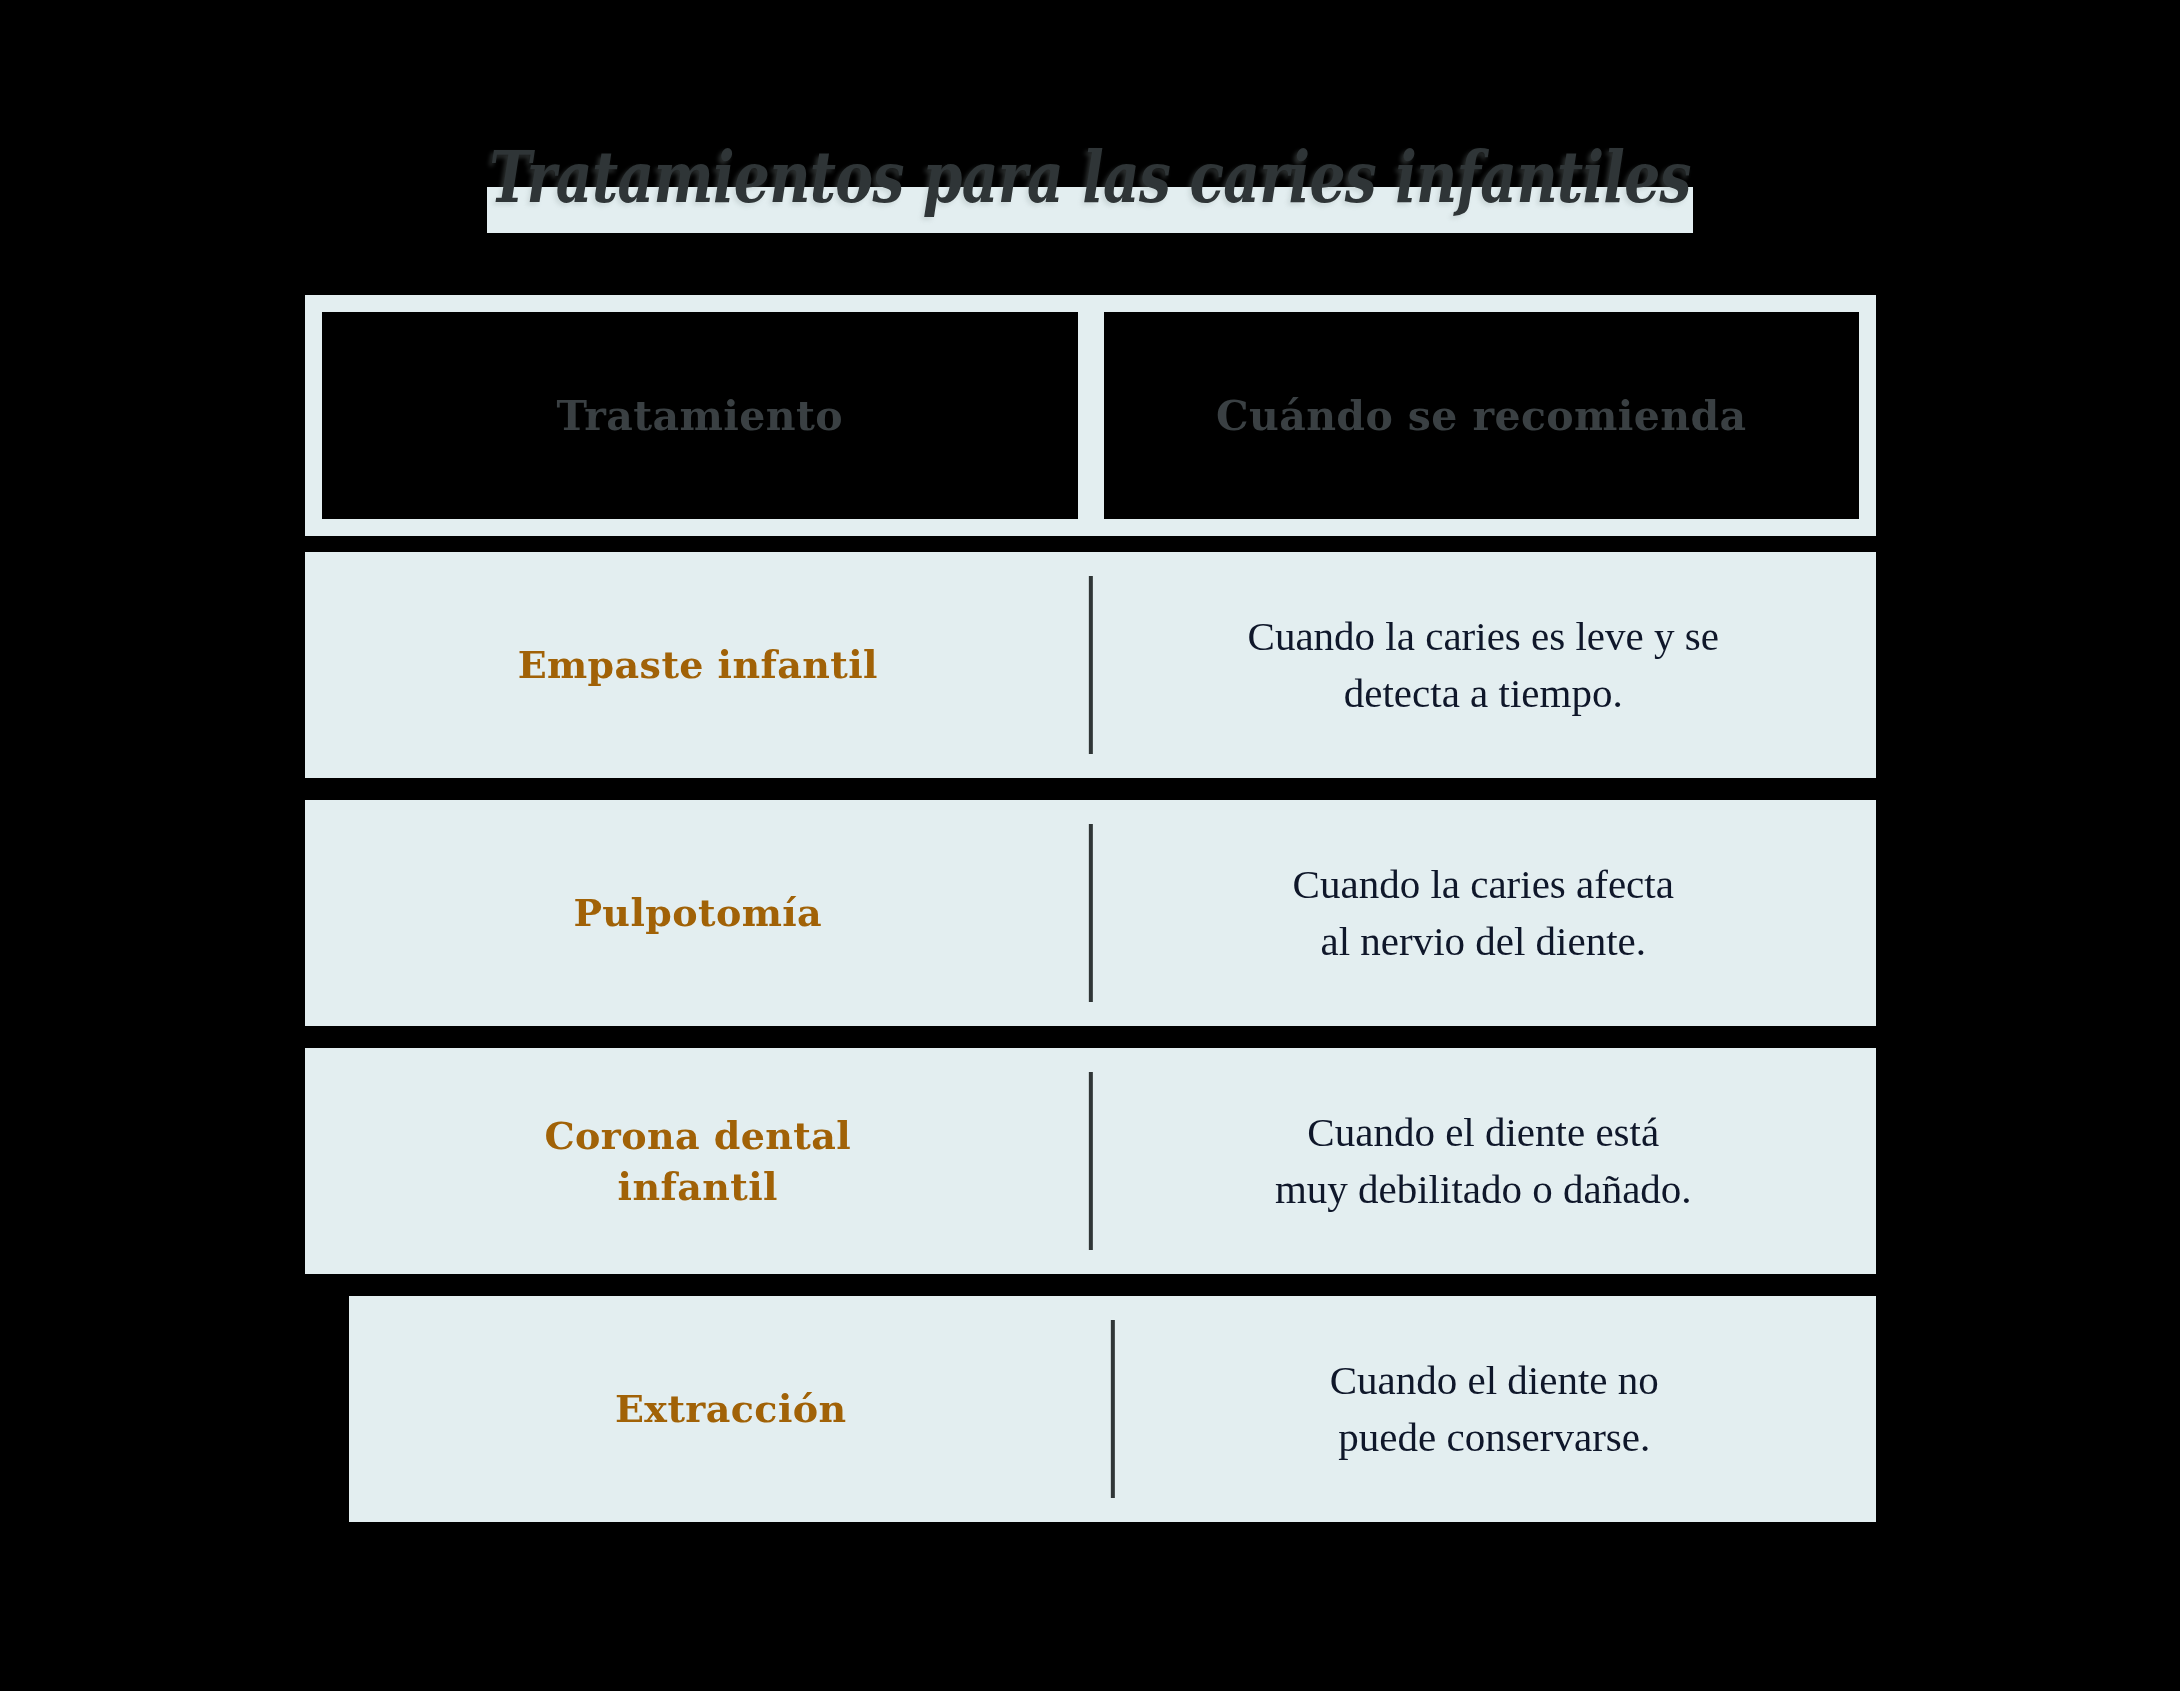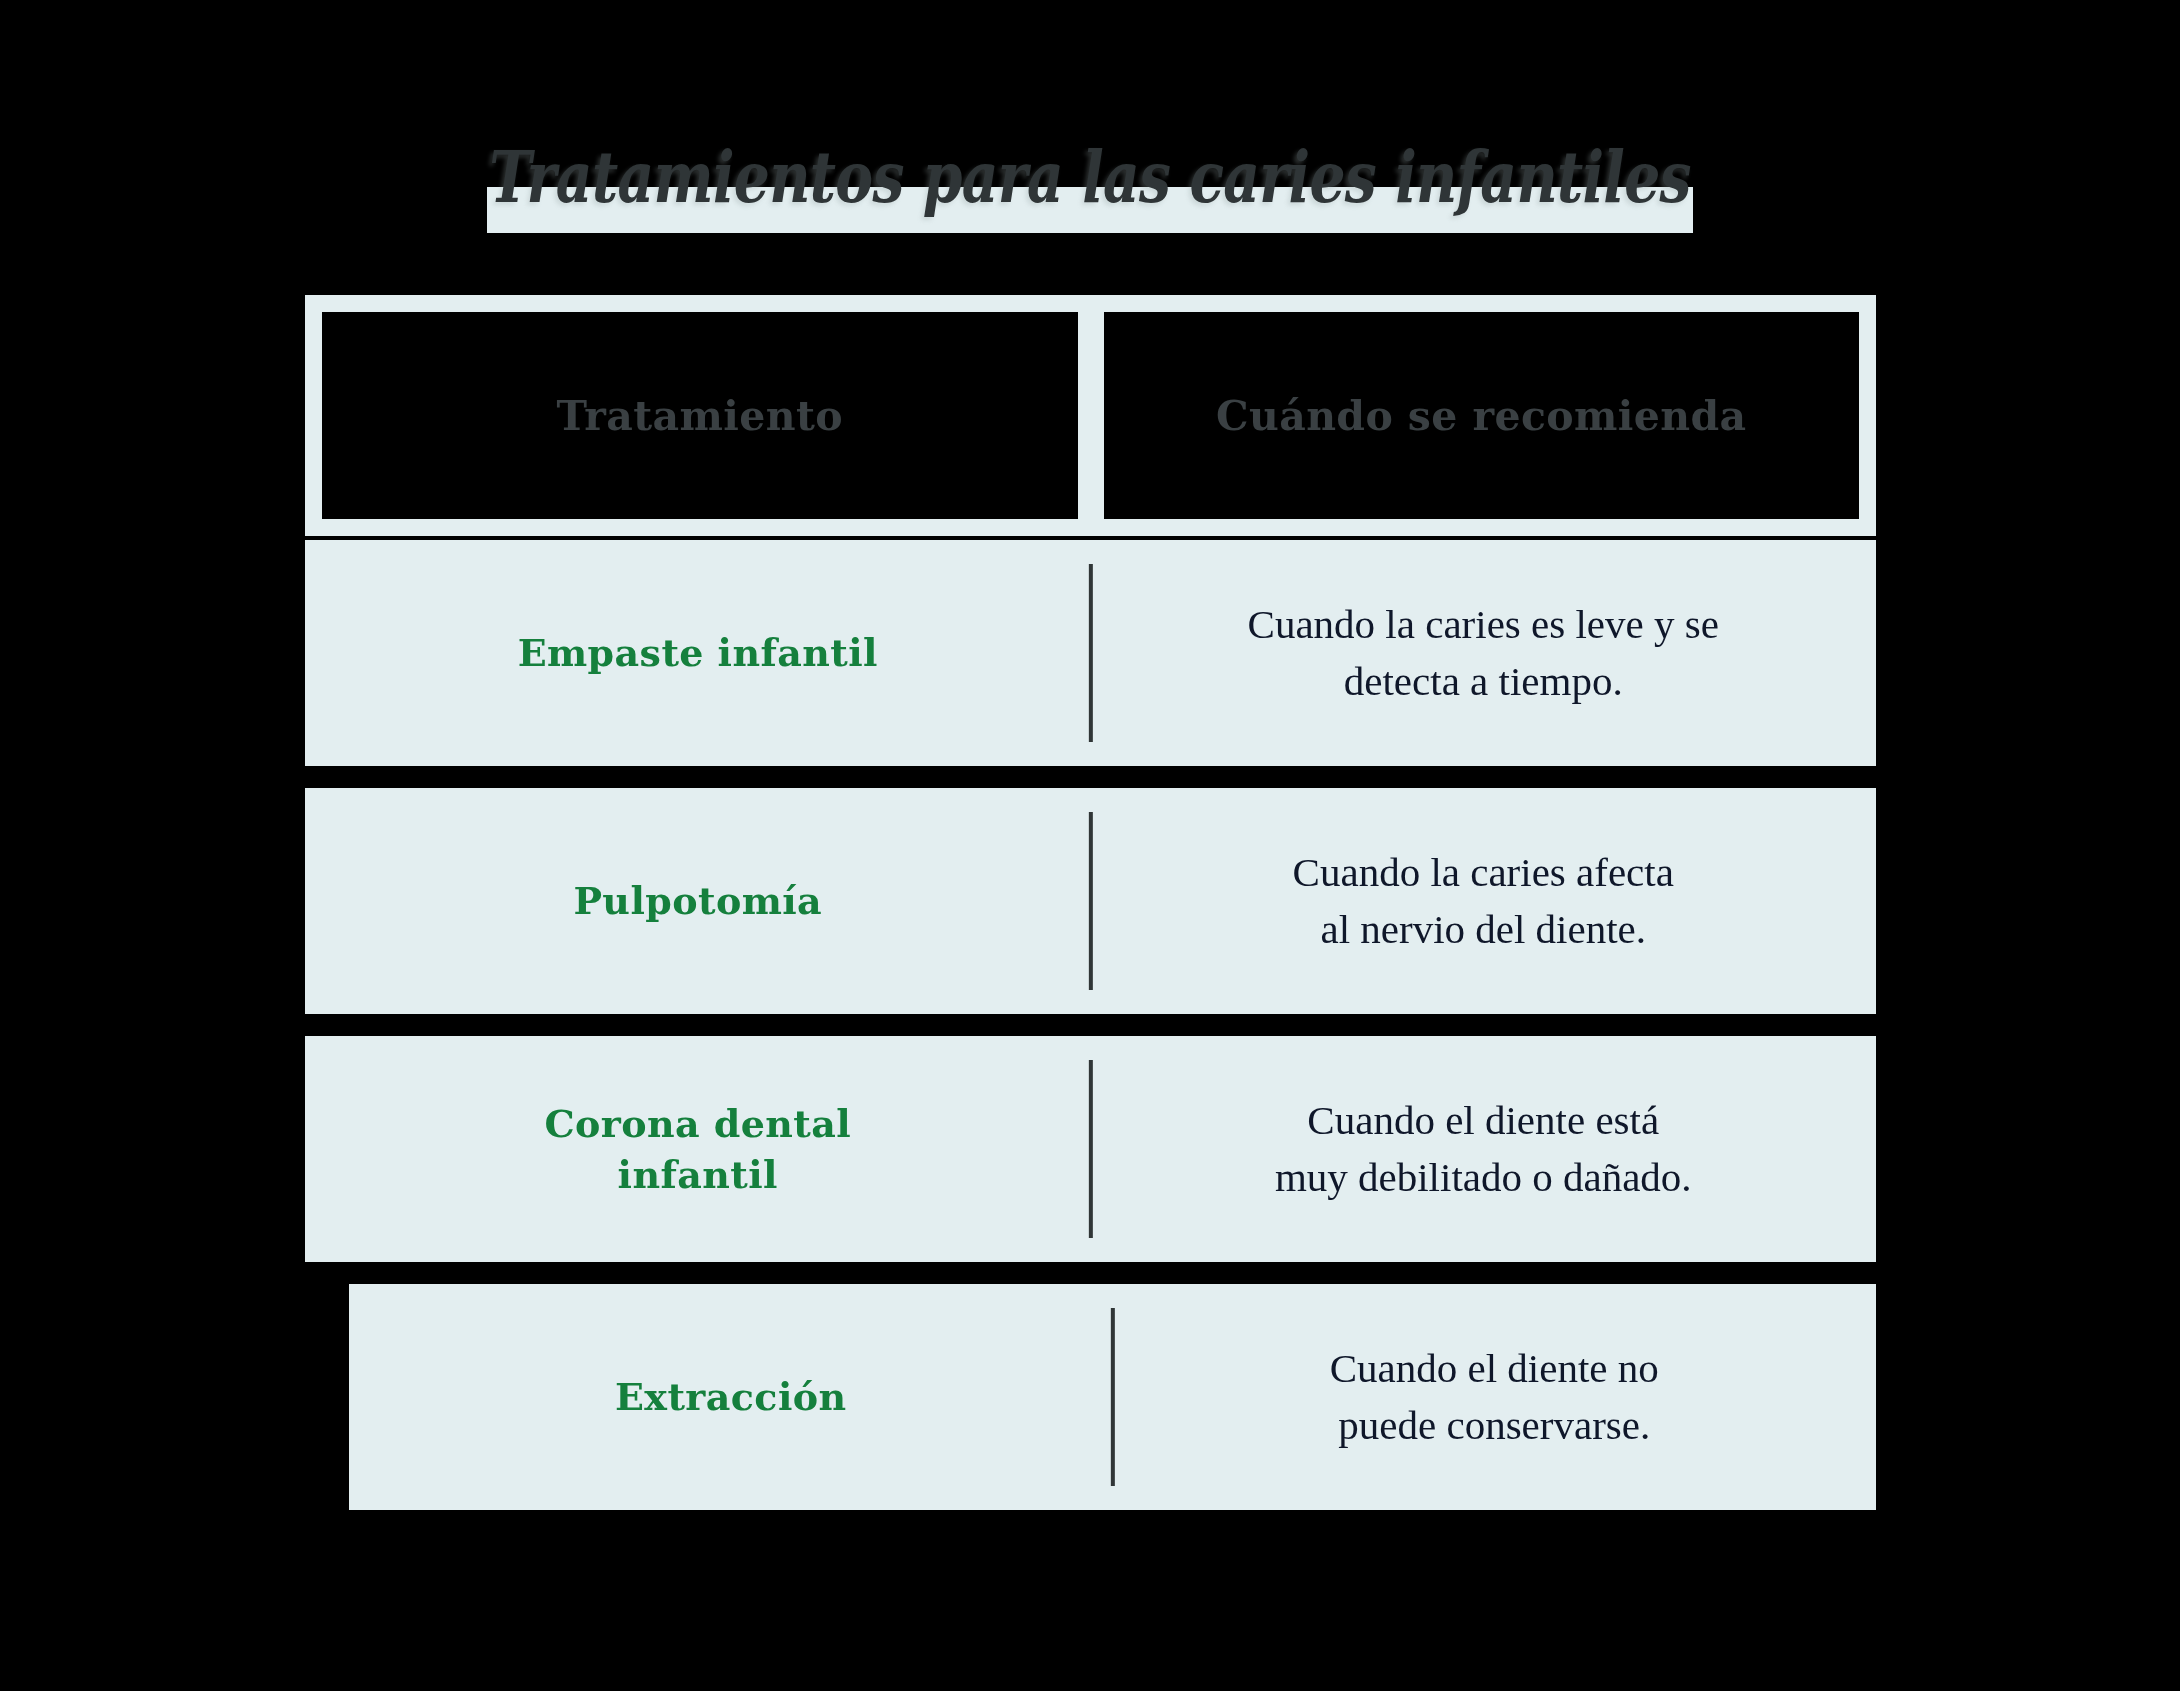--- a/index.html
+++ b/index.html
@@ -54,21 +54,21 @@
     width: 1571px;
   }
 
   .header-row {
     box-sizing: border-box;
     height: 241px;
     background: #e3eef0;
     padding: 17px;
     display: flex;
     gap: 26px;
-    margin-bottom: 4px;
+    margin-bottom: 16px;
   }
   .header-cell {
     flex: 1 1 0;
     background: #000000;
     display: flex;
     align-items: center;
     justify-content: center;
   }
   .header-label {
     font-weight: bold;
@@ -93,21 +93,21 @@
     justify-content: center;
     text-align: center;
     white-space: pre-line;
     padding: 0 51px;
     box-sizing: border-box;
   }
   .cell-treatment {
     font-weight: bold;
     font-size: 38px;
     line-height: 1.35;
-    color: #15803d;
+    color: #a16207;
     letter-spacing: 0.4px;
   }
   .cell-recommendation {
     font-size: 41px;
     line-height: 1.38;
     color: #0f172a;
     font-family: Liberation Serif, serif;
   }
   .row-divider {
     position: absolute;

